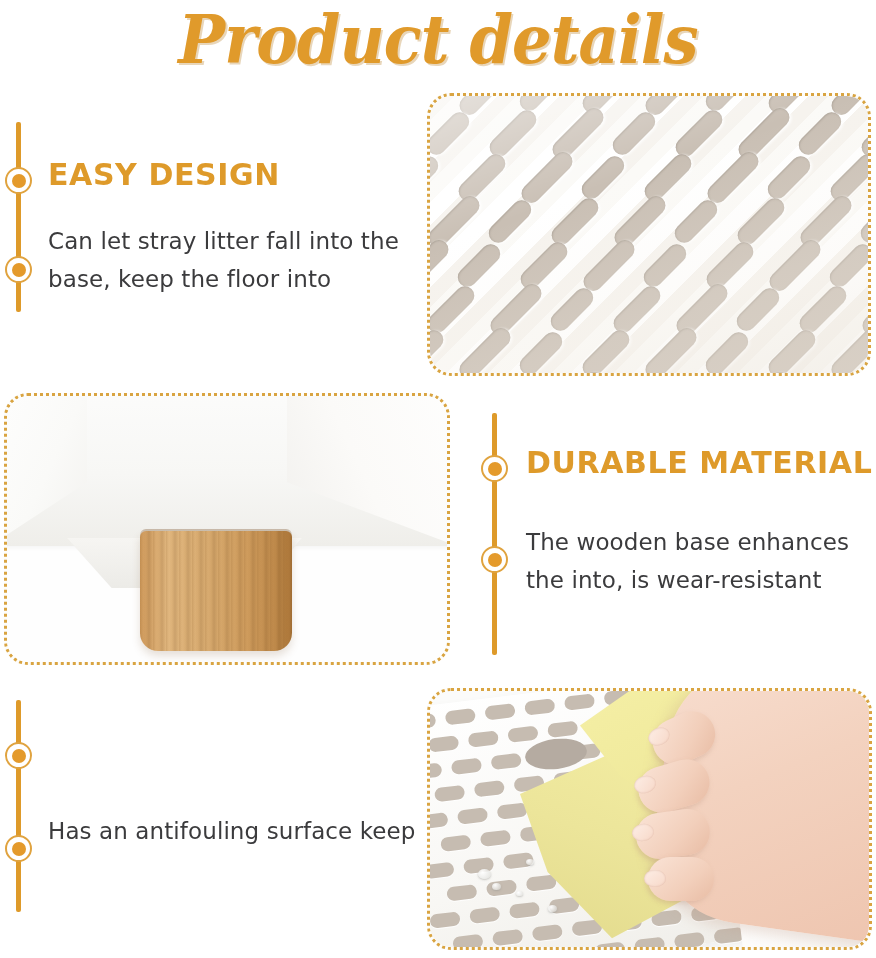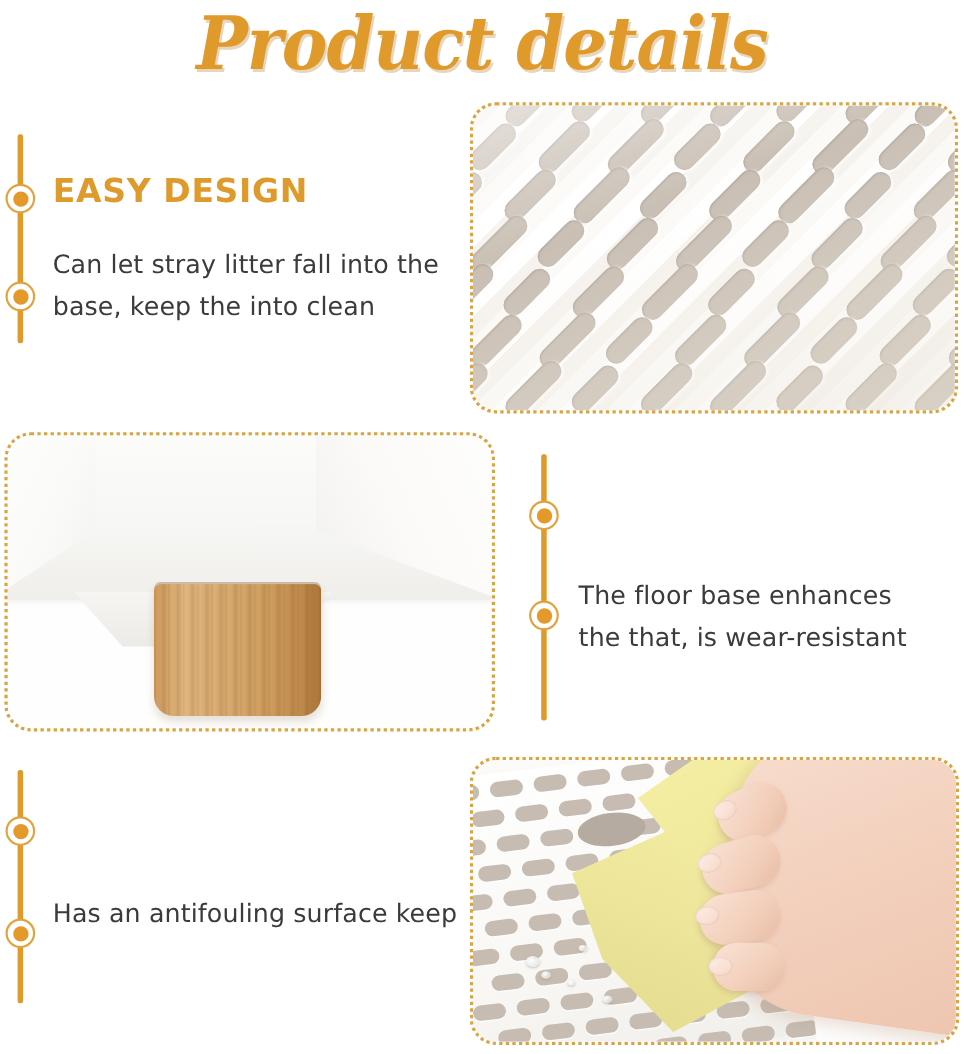--- a/index.html
+++ b/index.html
@@ -213,21 +213,21 @@
 
     <div class="tl-line" style="left:10px; top:0; height:190px;"></div>
 
     <div class="tl-dot" style="left:-1px; top:45px;"></div>
     <div class="tl-dot" style="left:-1px; top:134px;"></div>
 
     <div class="feat-title" style="left:42px; top:36px;">EASY DESIGN</div>
 
     <div class="feat-desc" style="left:42px; top:100px;">
       <span>Can let stray litter fall into the</span>
-      <span>base, keep the into clean</span>
+      <span>base, keep the floor into</span>
     </div>
   </div>
 
   <div class="photo-panel" style="left:427px; top:93px; width:444px; height:283px;">
     <div class="photo-inner">
       <div class="mesh-macro"></div>
       <div class="mesh-slots" id="meshSlots">
           <div class="slot" style="left: 1px; top: 24px; width: 58px;"></div>
           <div class="slot" style="left: 63px; top: 24px; width: 64px;"></div>
           <div class="slot" style="left: 125px; top: 24px; width: 52px;"></div>
@@ -310,24 +310,25 @@
     </div>
   </div>
 
   <div class="feature" style="left:482px; top:413px; width:394px; height:250px;">
 
     <div class="tl-line" style="left:10px; top:0; height:242px;"></div>
 
     <div class="tl-dot" style="left:-1px; top:42px;"></div>
     <div class="tl-dot" style="left:-1px; top:133px;"></div>
 
+    <div class="feat-title" style="left:44px; top:33px;">DURABLE MATERIAL</div>
 
     <div class="feat-desc" style="left:44px; top:110px;">
-      <span>The floor base enhances</span>
-      <span>the that, is wear-resistant</span>
+      <span>The wooden base enhances</span>
+      <span>the into, is wear-resistant</span>
     </div>
   </div>
 
   <div class="feature" style="left:6px; top:700px; width:410px; height:215px;">
 
     <div class="tl-line" style="left:10px; top:0; height:212px;"></div>
 
     <div class="tl-dot" style="left:-1px; top:42px;"></div>
     <div class="tl-dot" style="left:-1px; top:135px;"></div>
 

